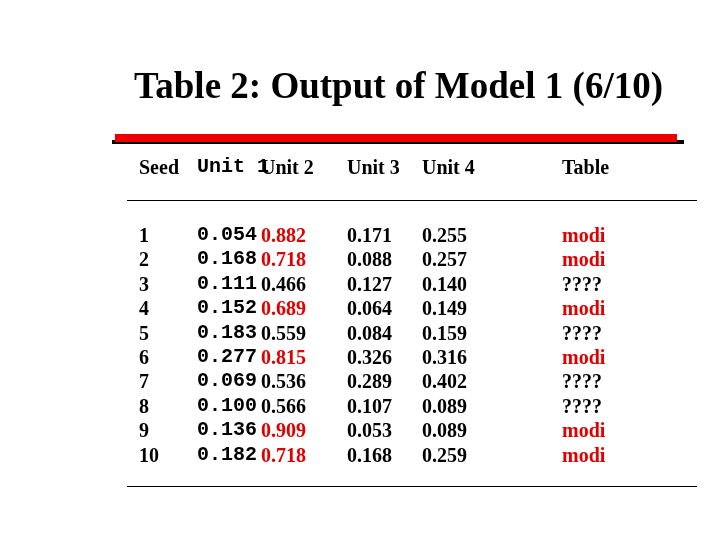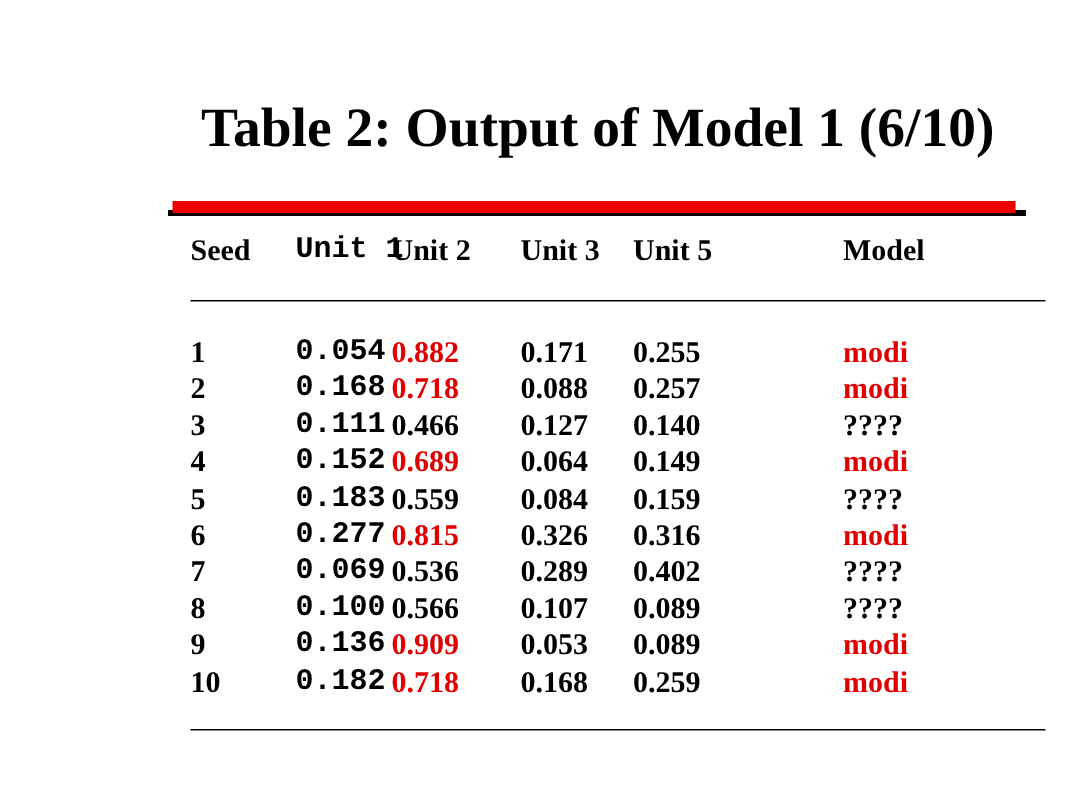--- a/index.html
+++ b/index.html
@@ -63,21 +63,21 @@
   }
   .thead { top: 155px; }
   .cell {
     position: absolute;
     top: 0;
     font-size: 20px;
     line-height: 24px;
     white-space: pre;
     font-weight: bold;
   }
-  .c0 { left: 88px; text-align: center; }
+  .c0 { left: 100px; text-align: center; }
   .c1 { left: 158px; font-family: Liberation Mono, monospace; }
   .c2 { left: 222px; }
   .c3 { left: 308px; }
   .c4 { left: 383px; }
   .c5 { left: 523px; }
   .red { color: var(--hl-red); }
 </style>
 </head>
 <body>
 
@@ -86,22 +86,22 @@
   <h1 class="title">Table 2: Output of Model 1 (6/10)</h1>
 
   <div class="bar-shadow"></div>
   <div class="bar"></div>
 
   <div class="thead">
     <span class="cell c0">Seed</span>
     <span class="cell c1">Unit 1</span>
     <span class="cell c2">Unit 2</span>
     <span class="cell c3">Unit 3</span>
-    <span class="cell c4">Unit 5</span>
-    <span class="cell c5">Model</span>
+    <span class="cell c4">Unit 4</span>
+    <span class="cell c5">Table</span>
   </div>
 
   <div class="rule rule-top"></div>
 
   <div id="rows">
       <div class="row" style="top: 223px;">
         <span class="cell c0">1</span>
         <span class="cell c1">0.054</span>
         <span class="cell c2 red">0.882</span>
         <span class="cell c3">0.171</span>

